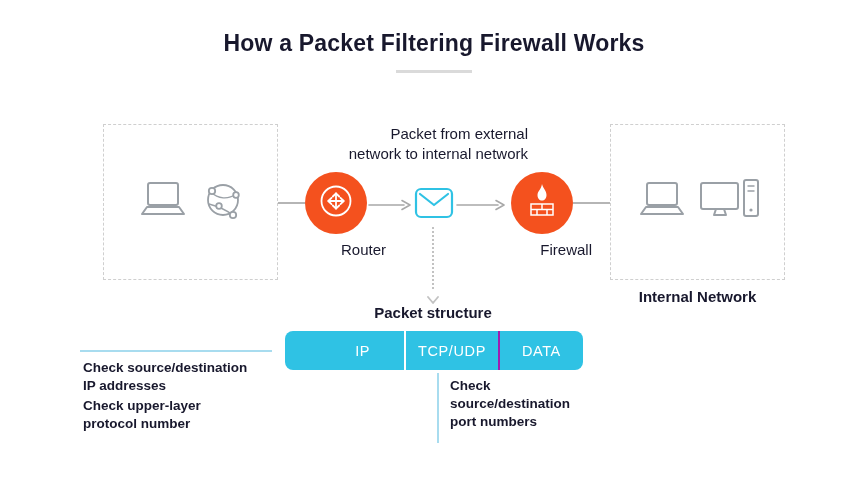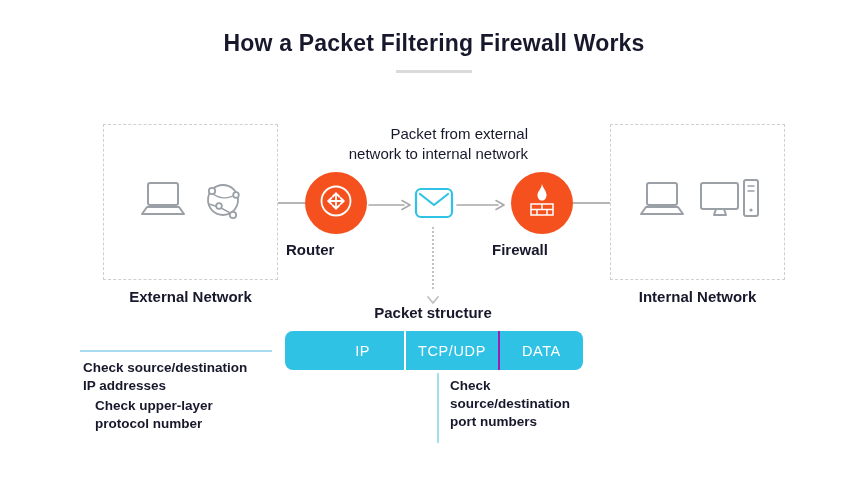--- a/index.html
+++ b/index.html
@@ -21,22 +21,22 @@
   .int-box { left:610px; top:124px; }
   .net-label { top:288px; width:175px; text-align:center;
                font-size:15px; font-weight:700; }
   .ext-label { left:103px; }
   .int-label { left:610px;text-align:center; }
 
   .circle { width:62px; height:62px; border-radius:50%; background:#F4511E;
             display:flex; align-items:center; justify-content:center; }
   .router-circle { left:305px; top:172px; }
   .firewall-circle { left:511px; top:172px; }
-  .node-label { top:241px; width:100px; text-align:left;
-                font-size:15px; font-weight:700; }
+  .node-label { top:241px; width:100px; text-align:right;
+                font-size:15px; font-weight:400; }
   .router-label { left:286px; }
   .firewall-label { left:492px; }
 
   .caption { left:338px; top:124px; width:190px; text-align:right;
              font-size:15px; line-height:1.3; color:#18182D; }
 
   .connector { height:2px; background:#b5b5b5; top:202px; }
   .conn-ext { left:278px; width:27px; }
   .conn-int { left:573px; width:37px; }
   .flow-arrow-1 { left:368px; top:197px; }
@@ -50,21 +50,21 @@
               font-size:15px; font-weight:700; }
   .bar { left:285px; top:331px; width:298px; height:39px; background:#2FC2E4;
          border-radius:8px; display:flex; overflow:hidden;padding-left:36px; }
   .bar .seg { flex:1; display:flex; align-items:center; justify-content:center;
               color:#ffffff; font-size:14.5px; letter-spacing:0.6px; }
   .bar .seg-mid { flex:1.1; border-left:2px solid #ffffff; border-right:2px solid #a21caf; }
 
   .ann { font-size:13.5px; line-height:1.32; color:#18182D;font-weight:bold; }
   .ann-line-h { left:80px; top:350px; width:192px; height:2px; background:#A8DCEF; }
   .ann-ip { left:83px; top:359px; width:180px; }
-  .ann-proto { left:83px; top:397px; width:150px;margin-left:12px; }
+  .ann-proto { left:83px; top:397px; width:150px; }
   .ann-line-v { left:437px; top:373px; width:2px; height:70px; background:#A8DCEF; }
   .ann-ports { left:450px; top:377px; width:132px; }
 </style>
 </head>
 <body>
 
 <div class="canvas">
 
   <h1 class="abs title">How a Packet Filtering Firewall Works</h1>
   <div class="abs title-underline"></div>
@@ -81,21 +81,20 @@
         <circle cx="23" cy="23" r="15" fill="none" stroke="#9AA0A6" stroke-width="1.8"></circle>
         <path d="M11 15 C18 22, 28 23, 36 17" fill="none" stroke="#9AA0A6" stroke-width="1.3"></path>
         <path d="M9 27 C17 29, 26 33, 33 38" fill="none" stroke="#9AA0A6" stroke-width="1.3"></path>
         <circle cx="12" cy="14" r="3.2" fill="#ffffff" stroke="#9AA0A6" stroke-width="1.8"></circle>
         <circle cx="36" cy="18" r="2.8" fill="#ffffff" stroke="#9AA0A6" stroke-width="1.8"></circle>
         <circle cx="19" cy="29" r="2.8" fill="#ffffff" stroke="#9AA0A6" stroke-width="1.8"></circle>
         <circle cx="33" cy="38" r="3.2" fill="#ffffff" stroke="#9AA0A6" stroke-width="1.8"></circle>
       </svg>
     </span>
   </div>
-  <div class="abs net-label ext-label">External Network</div>
 
   <div class="abs connector conn-ext"></div>
 
   <div class="abs circle router-circle">
     <span>
       <svg width="36" height="36" viewBox="0 0 36 36" fill="none" stroke="#ffffff" stroke-width="1.8" stroke-linecap="round" stroke-linejoin="round">
         <circle cx="18" cy="18" r="14.5"></circle>
         <path d="M18 10.5 V25.5"></path>
         <path d="M14.8 13.5 L18 10.3 L21.2 13.5"></path>
         <path d="M14.8 22.5 L18 25.7 L21.2 22.5"></path>

